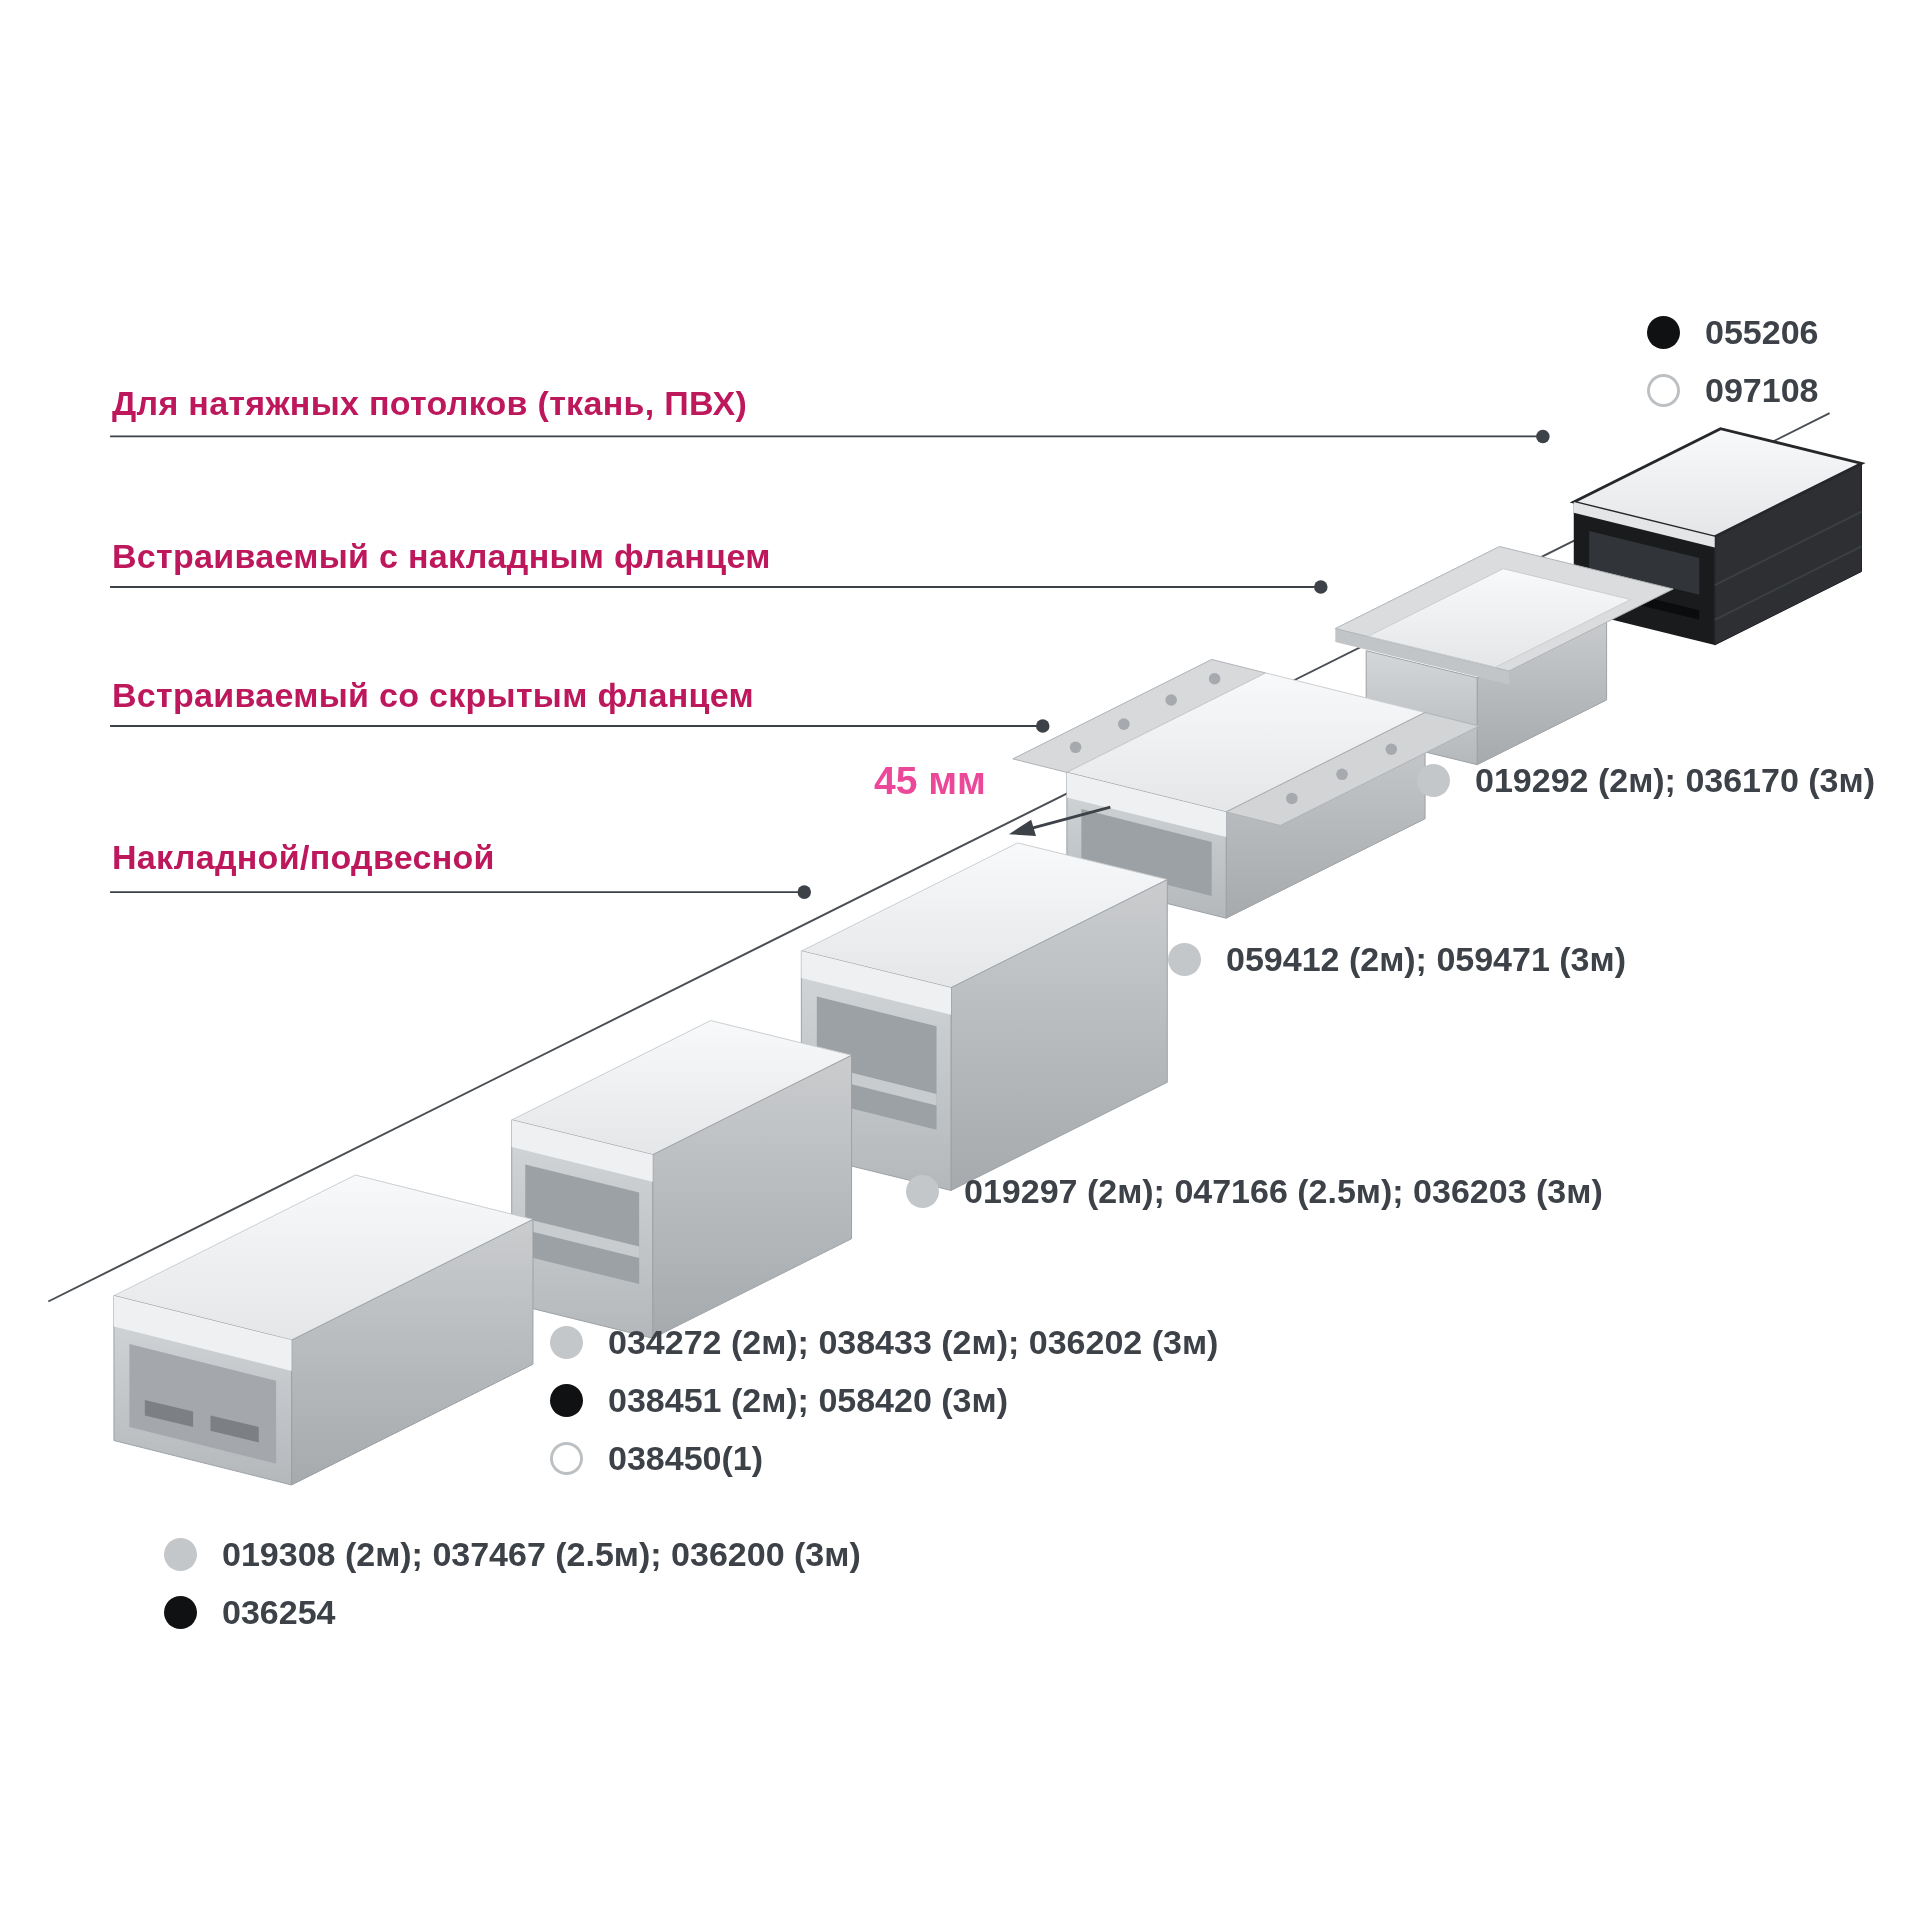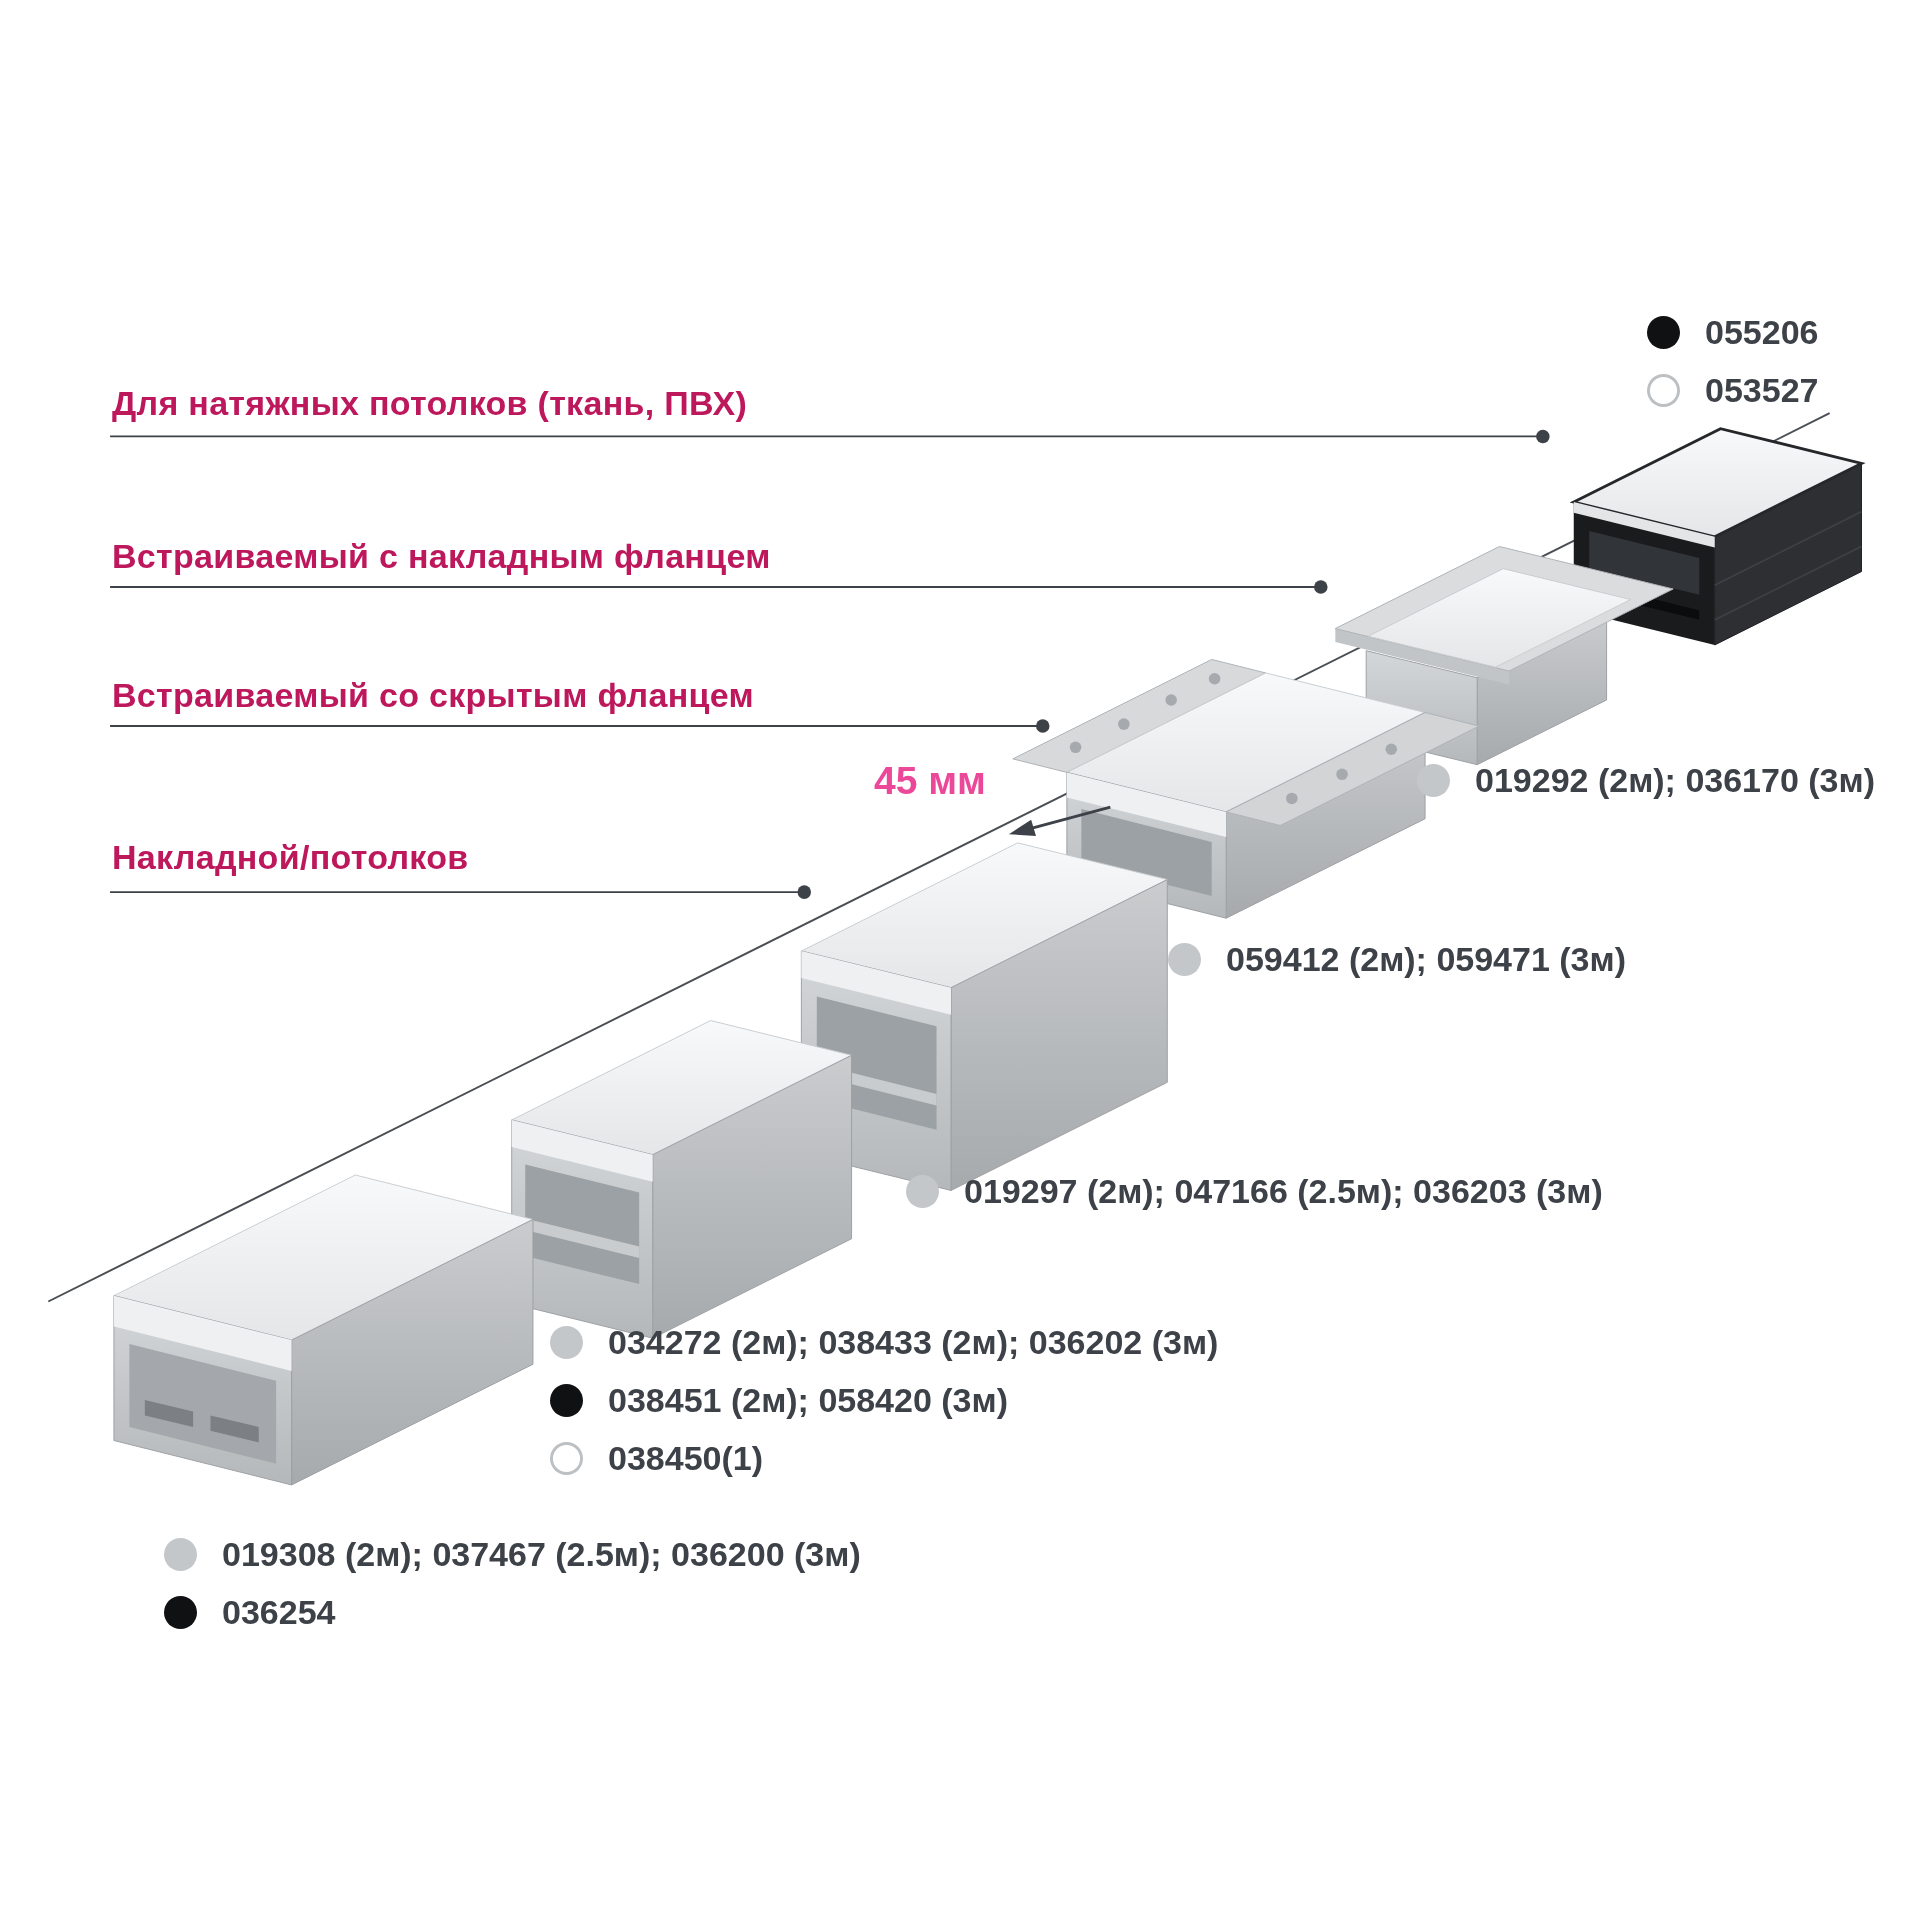--- a/index.html
+++ b/index.html
@@ -125,32 +125,32 @@
 
     <g>
       <line x1="1068" y1="858" x2="1150" y2="836" stroke="#3d4148" stroke-width="3"></line>
       <polygon points="1045,864 1073,866 1068,849" fill="#3d4148"></polygon>
     </g>
   </svg>
 
   <div class="cat-label" style="left:112px;top:384px">Для натяжных потолков (ткань, ПВХ)</div>
   <div class="cat-label" style="left:112px;top:676px">Встраиваемый со скрытым фланцем</div>
   <div class="cat-label" style="left:112px;top:537px">Встраиваемый с накладным фланцем</div>
-  <div class="cat-label" style="left:112px;top:838px">Накладной/потолков</div>
+  <div class="cat-label" style="left:112px;top:838px">Накладной/подвесной</div>
 
   <div class="dim-label" style="left:874px;top:759px">45 мм</div>
 
   <div class="code-group" style="left:1647px;top:315px">
     <div class="code-row">
       <span class="dot" data-dot="black"></span>
       <span class="code-text">055206</span>
     </div>
     <div class="code-row">
       <span class="dot" data-dot="white"></span>
-      <span class="code-text">053527</span>
+      <span class="code-text">097108</span>
     </div>
   </div>
 
   <div class="code-group" style="left:1417px;top:763px">
     <div class="code-row">
       <span class="dot" data-dot="gray"></span>
       <span class="code-text">019292 (2м); 036170 (3м)</span>
     </div>
   </div>
 

